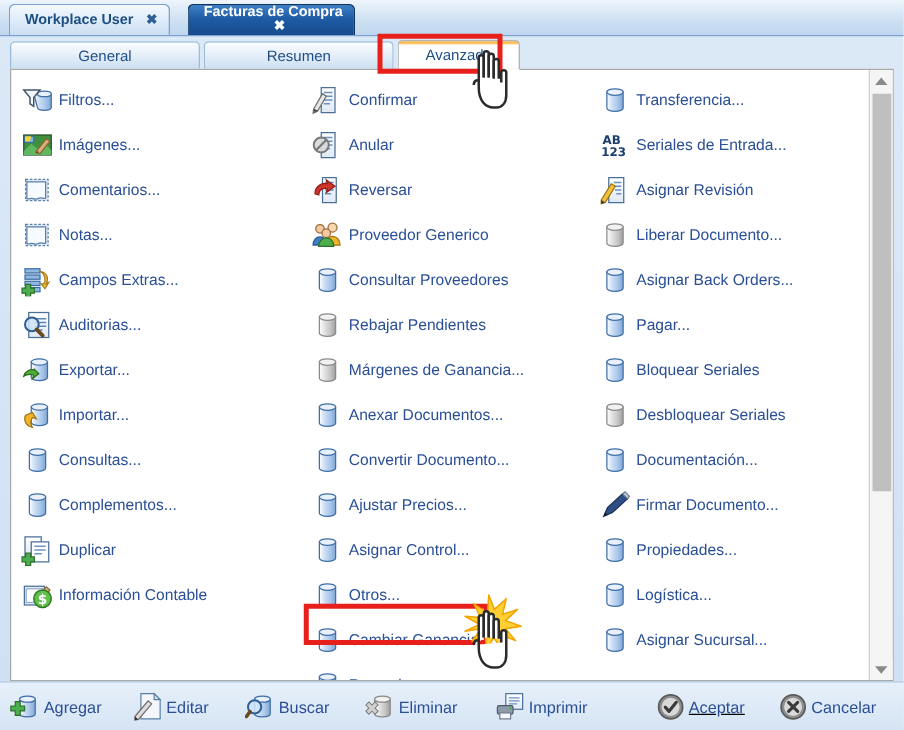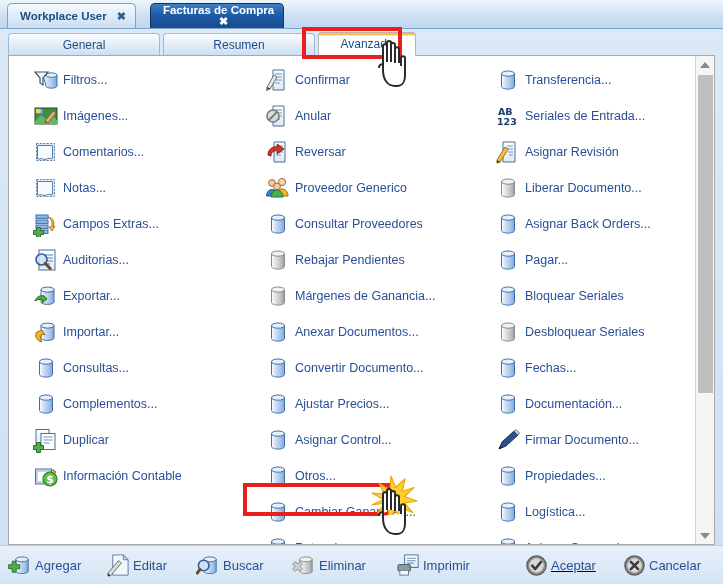--- a/index.html
+++ b/index.html
@@ -93,21 +93,20 @@
     position: absolute; left: 8px; top: 55px;
     width: 707px; height: 490px;
     background: #ffffff;
     border: 1px solid #a9a9a9;
   }
 
   .columns {
     position: absolute; left: 0; top: 0;
     width: 687px; height: 488px;
     overflow: hidden;
-    margin-left: 16px;
   }
   .col {
     position: absolute; top: 6px;
   }
   .col-1 { left: 8px;   width: 230px; }
   .col-2 { left: 240px; width: 225px; }
   .col-3 { left: 470px; width: 215px; }
 
   .item {
     height: 36px;
@@ -626,26 +625,20 @@
             <svg class="ico" viewBox="0 0 26 26">
               <use href="#ic-db"></use>
             </svg>
             <span class="lbl">Bloquear Seriales</span>
           </div>
           <div class="item">
             <svg class="ico" viewBox="0 0 26 26">
               <use href="#ic-dbg"></use>
             </svg>
             <span class="lbl">Desbloquear Seriales</span>
-          </div>
-          <div class="item">
-            <svg class="ico" viewBox="0 0 26 26">
-              <use href="#ic-db"></use>
-            </svg>
-            <span class="lbl">Fechas...</span>
           </div>
           <div class="item">
             <svg class="ico" viewBox="0 0 26 26">
               <use href="#ic-db"></use>
             </svg>
             <span class="lbl">Documentación...</span>
           </div>
           <div class="item">
             <svg class="ico" viewBox="0 0 26 26">
               <use href="#ic-pen"></use>

